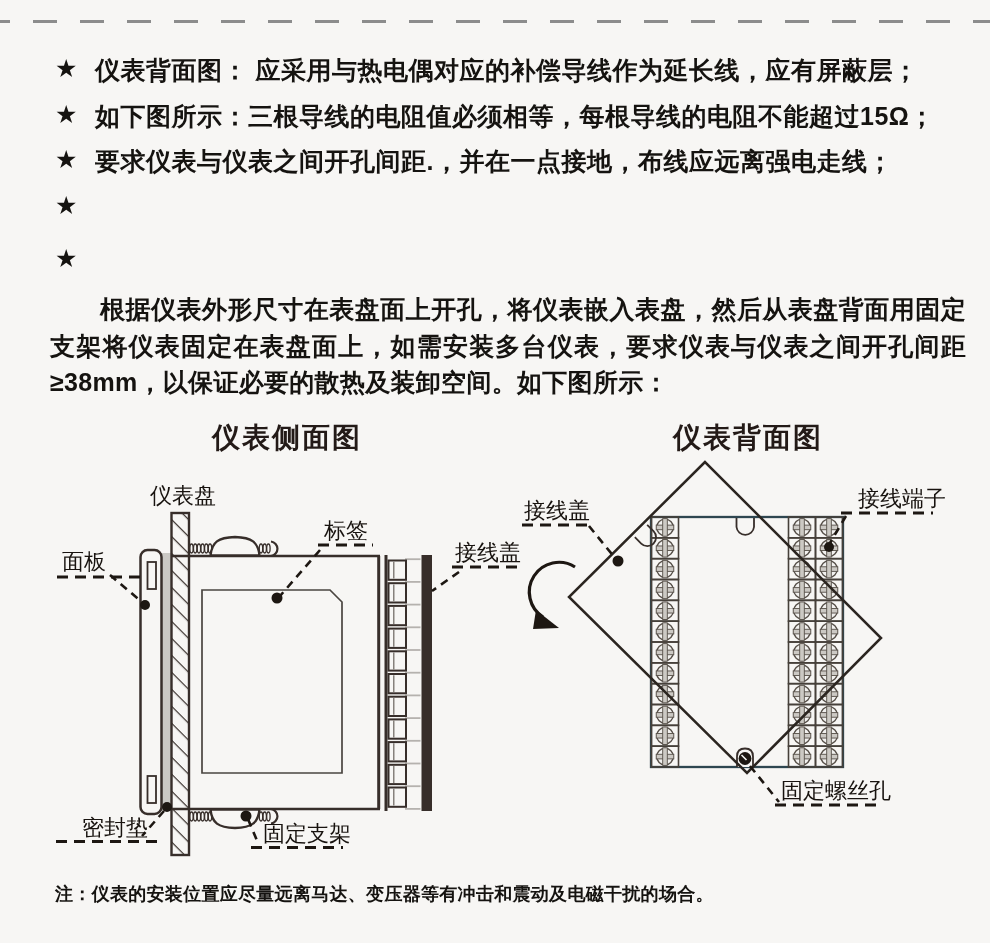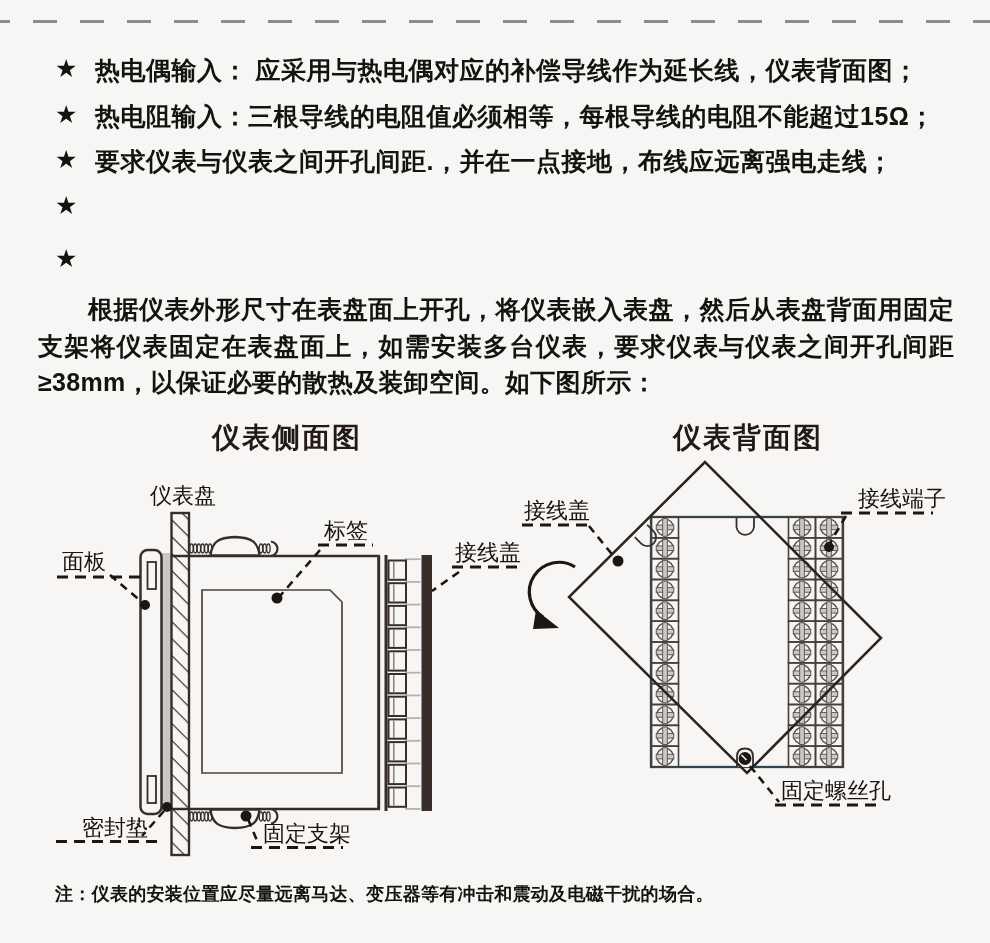--- a/index.html
+++ b/index.html
@@ -6,41 +6,41 @@
   #page{position:relative;width:990px;height:943px;background:#f7f6f4;overflow:hidden;
         font-family:"Liberation Sans","DejaVu Sans",sans-serif;color:#151310;}
   .toprule{position:absolute;left:0;top:20px;width:990px;height:3px;
      background:repeating-linear-gradient(90deg,#8c8c8c 0 24px,transparent 24px 47px);
      background-position:-14px 0;}
   .bullets{position:absolute;left:55px;top:54px;right:24px;}
   .bullet{display:flex;align-items:flex-start;height:45.7px;font-size:25px;font-weight:bold;
           letter-spacing:.5px;white-space:nowrap;}
   .star{font-size:25px;width:40px;flex:0 0 40px;}
   .section{position:absolute;left:55px;top:244px;display:flex;font-size:25px;font-weight:bold;}
-  .para{position:absolute;left:38px;top:291px;width:916px;font-size:25px;font-weight:bold;
+  .para{position:absolute;left:50px;top:291px;width:916px;font-size:25px;font-weight:bold;
         line-height:36.6px;text-indent:2em;text-align:justify;letter-spacing:.3px;}
   .note{position:absolute;left:55px;top:882px;font-size:18px;font-weight:bold;letter-spacing:.3px;}
   svg text{user-select:none;}
   .dtitle{font:bold 28px "Liberation Serif","DejaVu Serif",serif;fill:#231a17;letter-spacing:2px;}
   .dlabel{font:22px "Liberation Sans","DejaVu Sans",sans-serif;fill:#18130f;}
 </style>
 </head>
 <body>
 
 <div id="page">
   <div class="toprule"></div>
 
   <div class="bullets">
     <div class="bullet">
       <span class="star">★</span>
-      <span>热电偶输入： 应采用与热电偶对应的补偿导线作为延长线，仪表背面图；</span>
+      <span>仪表背面图： 应采用与热电偶对应的补偿导线作为延长线，应有屏蔽层；</span>
     </div>
     <div class="bullet">
       <span class="star">★</span>
-      <span>热电阻输入：三根导线的电阻值必须相等，每根导线的电阻不能超过15Ω；</span>
+      <span>如下图所示：三根导线的电阻值必须相等，每根导线的电阻不能超过15Ω；</span>
     </div>
     <div class="bullet">
       <span class="star">★</span>
       <span>要求仪表与仪表之间开孔间距.，并在一点接地，布线应远离强电走线；</span>
     </div>
     <div class="bullet">
       <span class="star">★</span>
     </div>
   </div>
 

